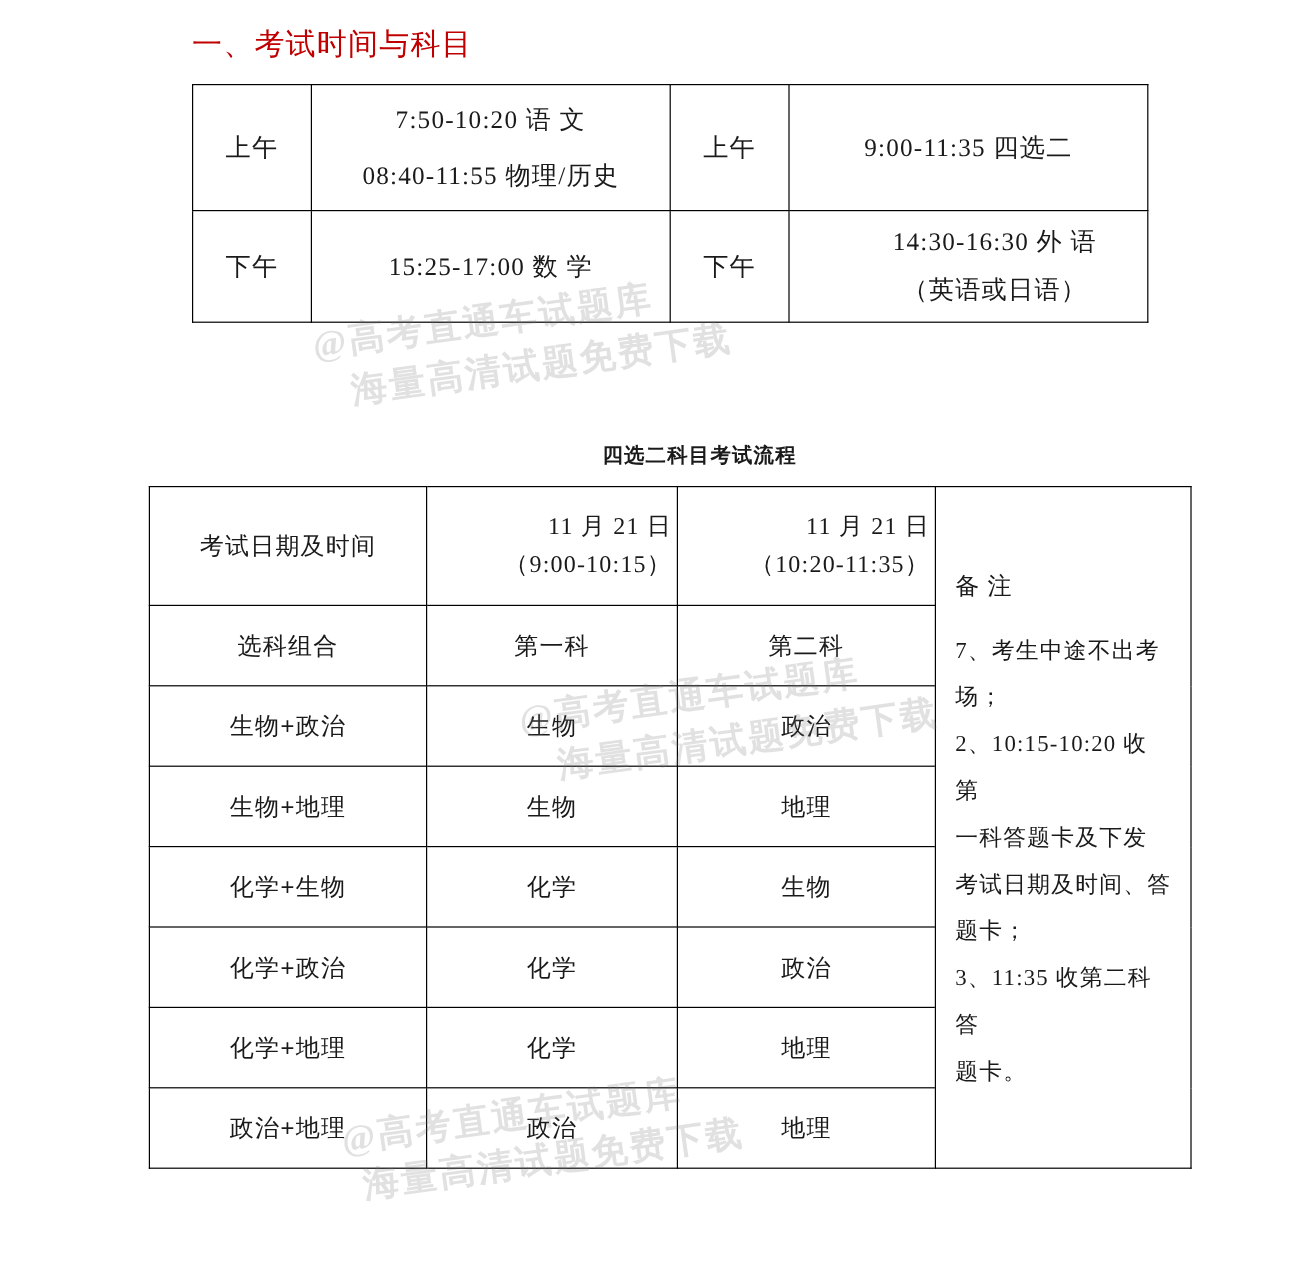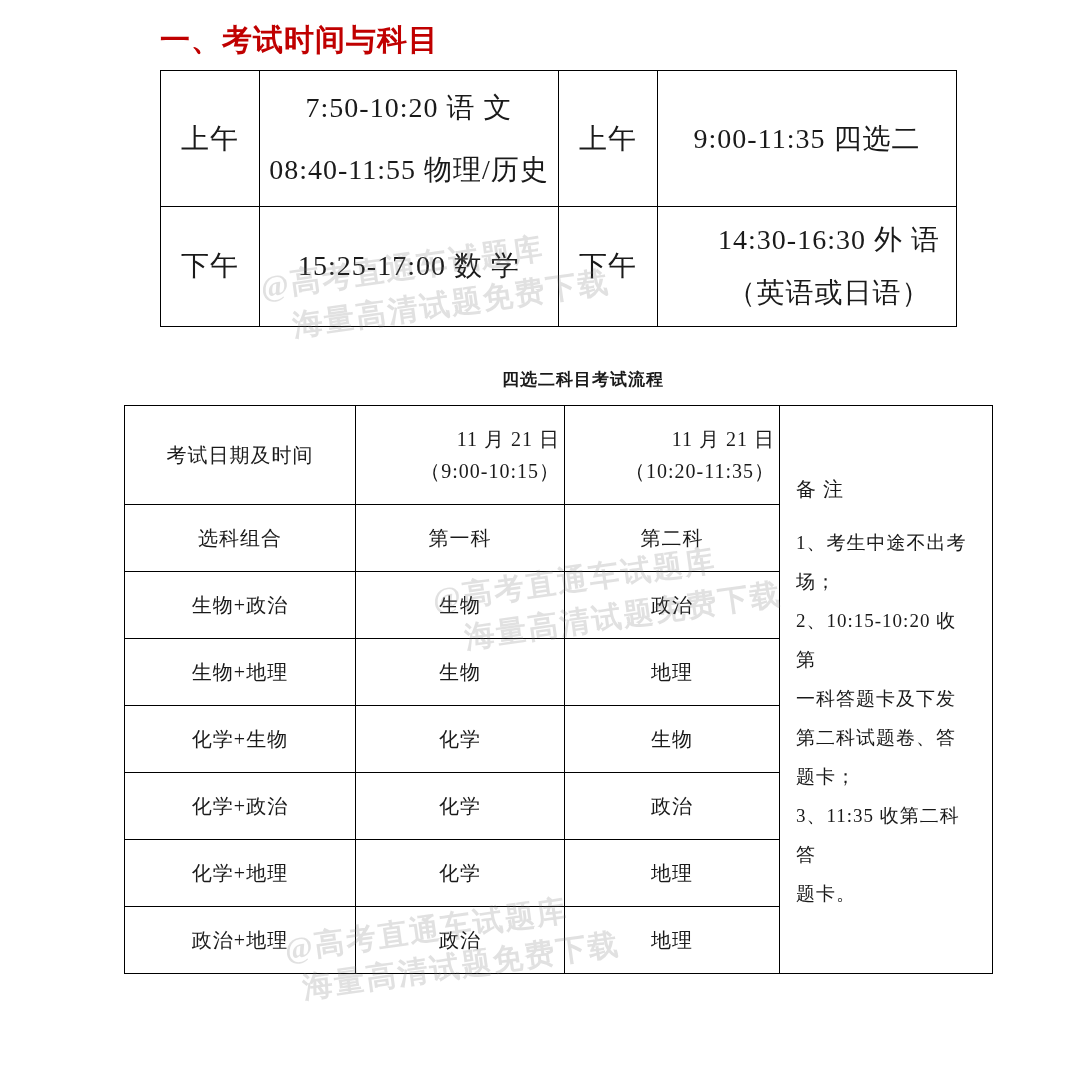--- a/index.html
+++ b/index.html
@@ -20,41 +20,41 @@
     position: relative;
     width: 1080px;
     height: 1067px;
   }
 
   
   .section-heading {
     position: absolute;
     left: 160px;
     top: 20px;
-    font-size: 30px;
-    font-weight: bold;
+    font-size: 25px;
+    font-weight: normal;
     color: #c00000;
     letter-spacing: 1px;
     white-space: nowrap;
   }
 
   
   .schedule-table {
     position: absolute;
     left: 160px;
     top: 70px;
     width: 760px;
     border-collapse: collapse;
     table-layout: fixed;
   }
   .schedule-table td {
     border: 1px solid #000000;
     text-align: center;
     vertical-align: middle;
-    font-size: 28px;
+    font-size: 21px;
     padding: 6px 4px;
     letter-spacing: 1px;
   }
   .schedule-table .day-head {
     height: 50px;
     font-size: 21px;
   }
   .col-label { width: 90px; }
   .col-body  { width: 290px; }
 
@@ -92,21 +92,21 @@
   .flow-table td {
     border: 1px solid #000000;
     text-align: center;
     vertical-align: middle;
     font-size: 20px;
     padding: 8px 4px;
     letter-spacing: 1px;
     height: 50px;
   }
   .flow-table .head-row td { height: 82px; }
-  .flow-table .c0 { width: 222px; }
+  .flow-table .c0 { width: 222px; font-family: Liberation Mono, monospace; }
   .flow-table .c1 { width: 200px; }
   .flow-table .c2 { width: 206px; }
   .flow-table .c3 { width: 204px; }
   .head-two .line { display: block; line-height: 1.6; text-align: right; }
 
   .remark-cell {
     text-align: left;
     vertical-align: top;
     padding: 14px 12px 10px 12px;
     font-size: 19px;
@@ -188,25 +188,25 @@
           <span class="line">11 月 21 日</span>
           <span class="line">（9:00-10:15）</span>
         </td>
         <td class="c2 head-two">
           <span class="line">11 月 21 日</span>
           <span class="line">（10:20-11:35）</span>
         </td>
         <td class="c3" rowspan="8">
           <div class="remark-cell">
             <span class="rline" style="display:block;margin-bottom:14px;font-size:20px;">备  注</span>
-            <span class="rline">1、考生中途不出考</span>
+            <span class="rline">7、考生中途不出考</span>
             <span class="rline">场；</span>
             <span class="rline">2、10:15-10:20 收第</span>
             <span class="rline">一科答题卡及下发</span>
-            <span class="rline">第二科试题卷、答</span>
+            <span class="rline">考试日期及时间、答</span>
             <span class="rline">题卡；</span>
             <span class="rline">3、11:35 收第二科答</span>
             <span class="rline">题卡。</span>
           </div>
         </td>
       </tr>
 
       <tr>
         <td class="c0">选科组合</td>
         <td class="c1">第一科</td>

